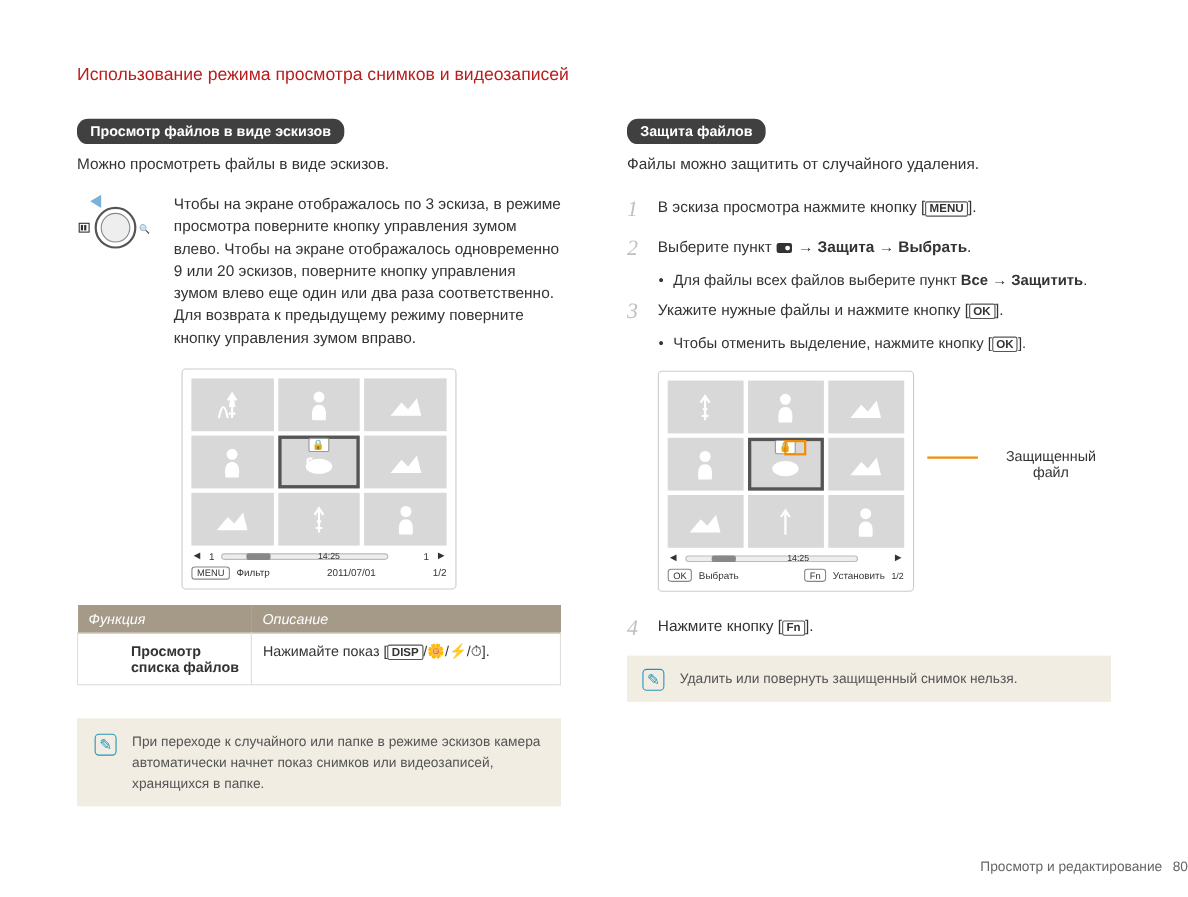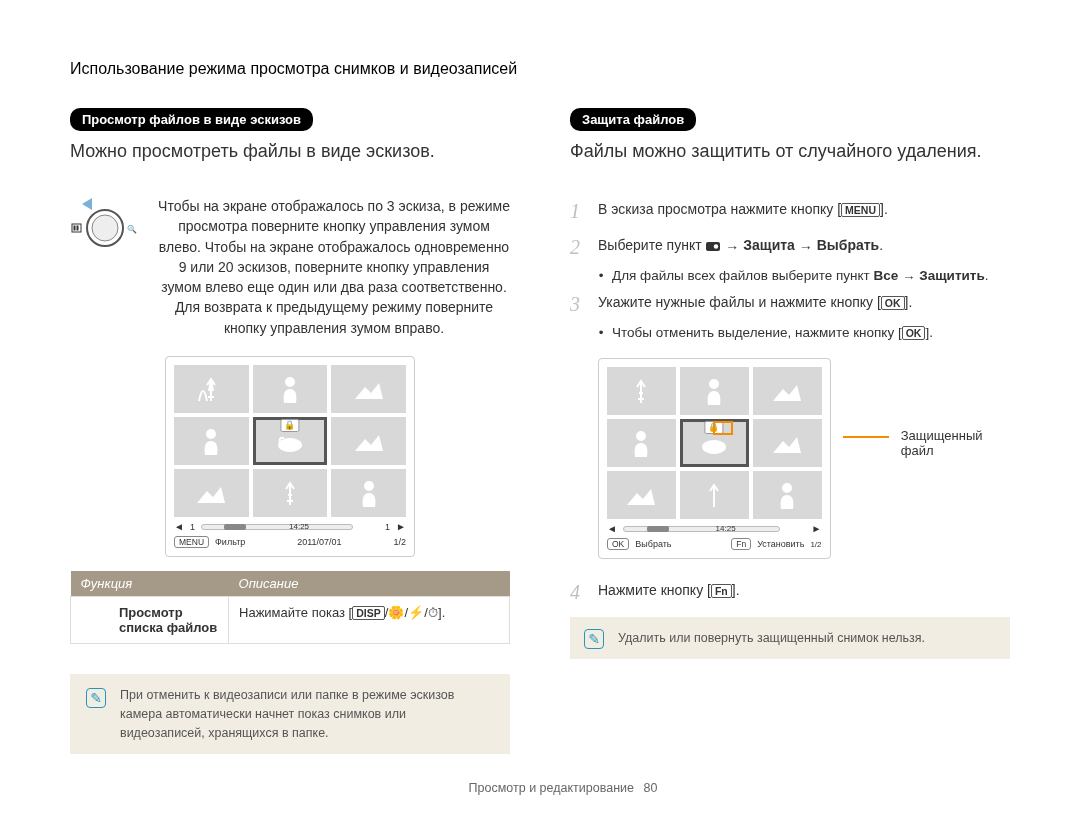--- a/index.html
+++ b/index.html
@@ -9,65 +9,64 @@
     width: 1080px;
     height: 815px;
     color: #333;
     font-size: 14px;
     position: relative;
   }
   .page {
     padding: 60px 70px 30px 70px;
   }
   .page-title {
-    color: #000000;
+    color: #b91c1c;
     font-size: 16px;
     font-weight: normal;
     margin-bottom: 30px;
   }
   .columns {
     display: flex;
     gap: 60px;
   }
   .col {
     flex: 1;
     min-width: 0;
   }
   .section-header {
     display: inline-block;
-    background: #000000;
+    background: #404040;
     color: #fff;
     font-size: 13px;
     font-weight: bold;
     padding: 4px 12px;
     border-radius: 10px;
     margin-bottom: 10px;
   }
   .section-desc {
-    margin-bottom: 34px;
-    font-size: 18px;
+    margin-bottom: 18px;
+    font-size: 14px;
   }
   .zoom-row {
     display: flex;
     gap: 18px;
     margin-bottom: 18px;
   }
   .zoom-icon {
     flex: 0 0 70px;
     display: flex;
     align-items: flex-start;
   }
   .zoom-svg {
     width: 70px; height: 70px;
   }
   .zoom-text {
     flex: 1;
     font-size: 14px;
     line-height: 1.45;
-    text-align: center;
   }
   .screen-box {
     border: 1px solid #ccc;
     border-radius: 4px;
     width: 250px;
     padding: 8px;
     margin: 0 auto 14px auto;
     position: relative;
   }
   .thumb-grid {
@@ -236,20 +235,21 @@
     margin: 10px 0 18px 28px;
   }
   .callout-line {
     border-top: 2px solid #f28c00;
     width: 50px;
     margin-top: 78px;
   }
   .callout-label {
     font-size: 13px;
     margin-top: 70px;
+    text-align: center;
   }
   .orange-box {
     position: absolute;
     border: 2px solid #f28c00;
     width: 20px; height: 14px;
     top: 62px; left: 114px;
   }
   .small-note {
     margin-top: 10px;
     background: #f1ede3;
@@ -257,21 +257,21 @@
     gap: 14px;
     padding: 10px 14px;
     font-size: 12.5px;
     color: #555;
     align-items: center;
   }
   .footer {
     position: absolute;
     bottom: 20px;
     width: 100%;
-    text-align: center;
+    text-align: right;
     font-size: 12.5px;
     color: #666;
     padding-left: 46px;
   }
   .footer .pn { margin-left: 6px; }
   .bold { font-weight: bold; }
 </style>
 </head>
 <body>
 
@@ -378,21 +378,21 @@
           <td class="label">Просмотр списка файлов</td>
           <td>
             <span>Нажимайте показ [</span><span class="btn-key">DISP</span><span>/🌼/⚡/⏱].</span>
           </td>
         </tr>
       </tbody>
         </table>
 
       <div class="note-box">
         <div class="note-icon">✎</div>
-        <div>При отменить к видеозаписи или папке в режиме эскизов камера автоматически начнет показ снимков или видеозаписей, хранящихся в папке.</div>
+        <div>При переходе к случайного или папке в режиме эскизов камера автоматически начнет показ снимков или видеозаписей, хранящихся в папке.</div>
       </div>
     </div>
 
     <div class="col">
       <div class="section-header">Защита файлов</div>
       <div class="section-desc">Файлы можно защитить от случайного удаления.</div>
 
       <div class="steps">
         <div class="step">
           <div class="step-num">1</div>

